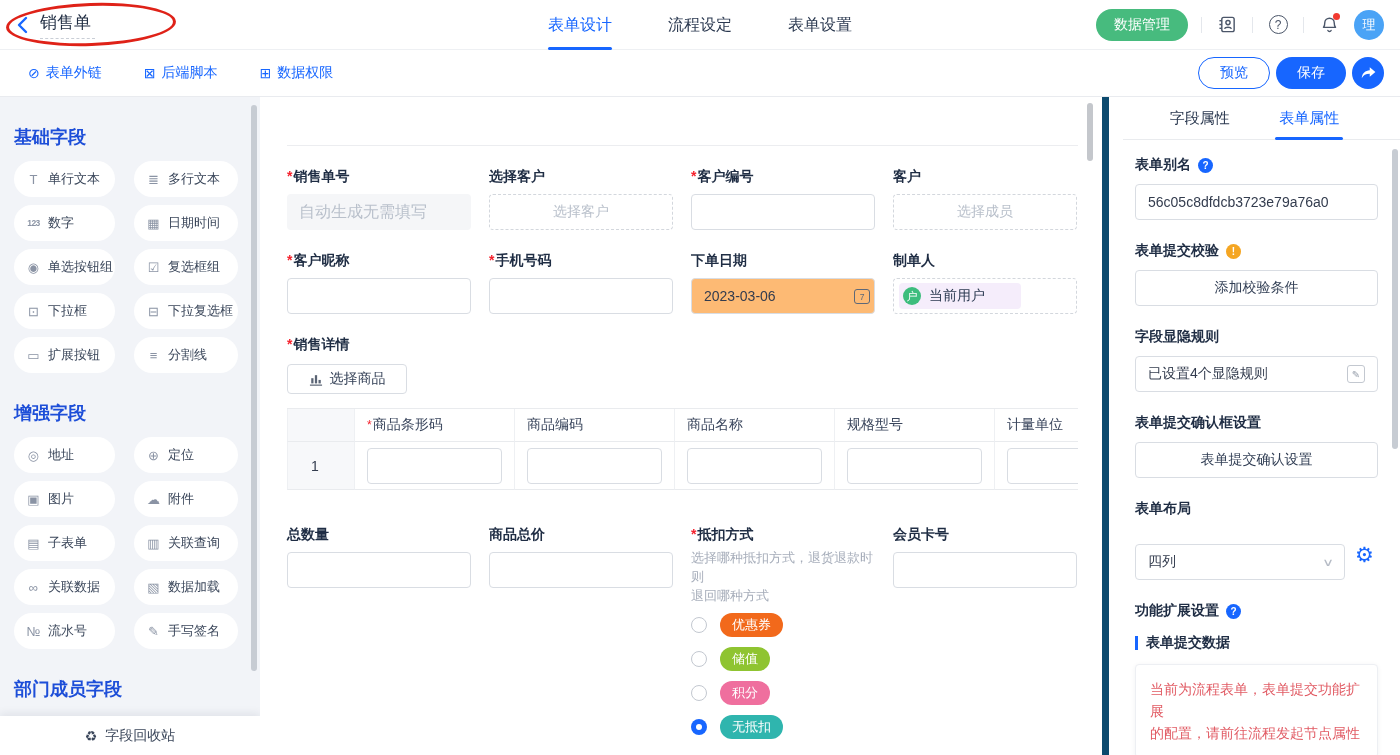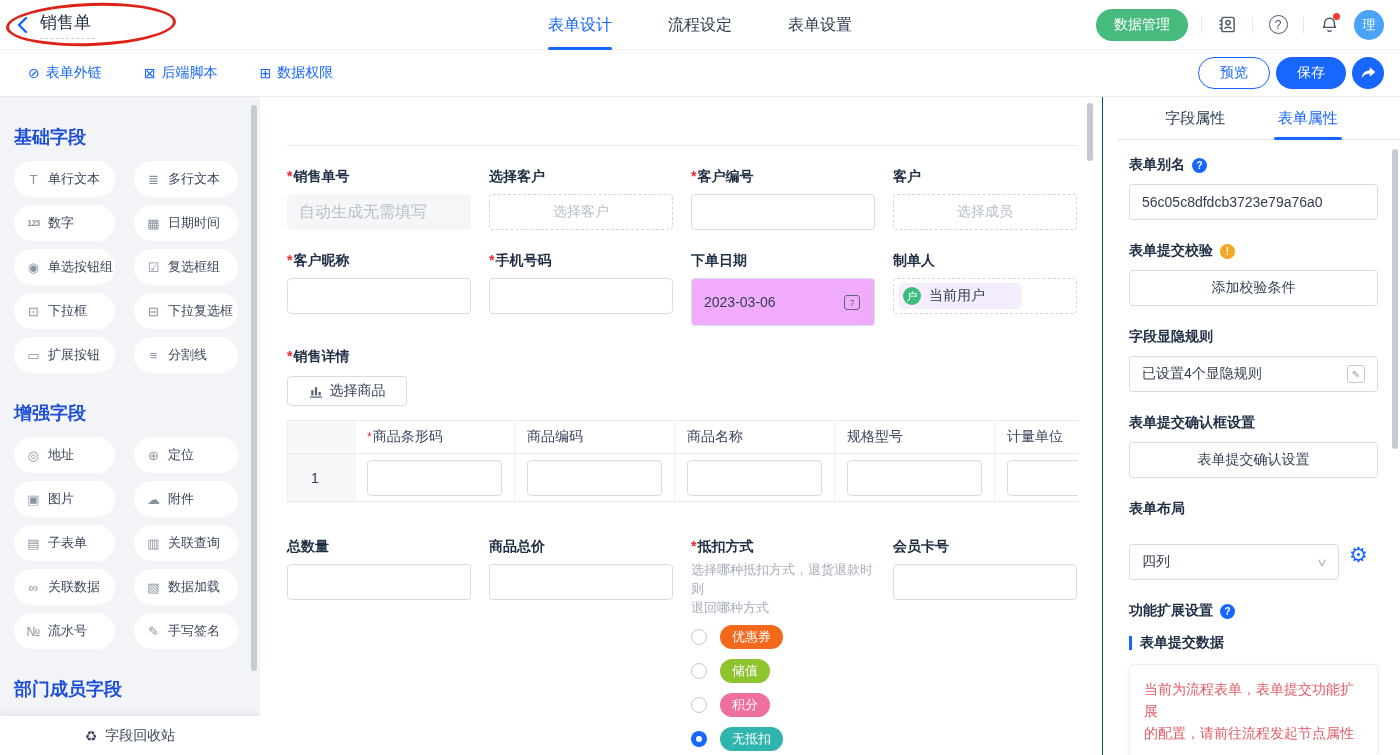--- a/index.html
+++ b/index.html
@@ -47,21 +47,21 @@
   .canvas { position:absolute; left:260px; top:97px; width:842px; bottom:0; background:#fff; overflow:hidden; }
   .canvas-inner { padding:36px 0 0 27px; width:820px; }
   .form-title { font-size:15px; font-weight:bold; color:#1f2d44; }
   .form-divider { width:791px; height:1px; background:#ecedf0; margin-top:12px; }
   .fgrid { display:grid; grid-template-columns:repeat(4,184px); column-gap:18px; width:791px; margin-top:22px; align-items:start; }
   .flabel { font-size:14px; font-weight:bold; color:#1f2d44; margin-bottom:8px; white-space:nowrap; }
   .star { color:#f5222d; margin-right:1px; }
   .inp { height:36px; border:1px solid #d9dde3; border-radius:4px; background:#fff; width:100%; }
   .inp-auto { height:36px; border-radius:4px; background:#f5f6f8; color:#b9c0cb; font-size:16px; display:flex; align-items:center; padding-left:12px; }
   .inp-dashed { border:1px dashed #d3d7dd; border-radius:4px; height:36px; display:flex; align-items:center; justify-content:center; color:#b9c0cb; font-size:14px; cursor:pointer; background:#fff; }
-  .inp-date { height:48px; border:1px solid #d9dde3; border-radius:4px; display:flex; align-items:center; justify-content:space-between; padding:0 14px 0 12px; color:#333c4e; font-size:14px; background:#f0abfc; }
+  .inp-date { height:36px; border:1px solid #d9dde3; border-radius:4px; display:flex; align-items:center; justify-content:space-between; padding:0 4px 0 12px; color:#333c4e; font-size:14px; background:#fdba74; }
   .cal { width:16px; height:15px; border:1.3px solid #5d6878; border-radius:3px; font-size:8.5px; color:#5d6878; display:flex; align-items:flex-end; justify-content:center; line-height:1.1; }
   .chipbox { border:1px dashed #d3d7dd; border-radius:4px; height:36px; display:flex; align-items:center; padding-left:5px; background:#fff; }
   .chip { height:26px; background:#f5edfb; border-radius:4px; display:flex; align-items:center; gap:8px; padding:0 36px 0 4px; font-size:14px; color:#2a3950; }
   .chip-ic { width:18px; height:18px; border-radius:50%; background:#3dbd7d; color:#fff; font-size:11px; display:flex; align-items:center; justify-content:center; }
   .detail { margin-top:22px; }
   .sel-goods { margin-top:10px; height:30px; width:120px; border:1px solid #d9dde3; border-radius:4px; background:#fff; display:flex; align-items:center; justify-content:center; gap:7px; font-size:14px; color:#323f55; cursor:pointer; }
   .gtable { margin-top:14px; width:791px; overflow:hidden; }
   .gt-inner { width:868px; display:grid; grid-template-columns:68px repeat(5,160px); border-top:1px solid #e9ebee; }
   .gt-h { height:33px; display:flex; align-items:center; padding-left:12px; font-size:14px; color:#39455c; border-bottom:1px solid #e9ebee; border-right:1px solid #eef0f3; background:#fff; white-space:nowrap; }
   .gt-h.idx, .gt-c.idx { background:#f7f8fa; justify-content:center; padding-left:0; border-left:1px solid #eef0f3; }
@@ -70,21 +70,21 @@
   .help { font-size:13px; color:#a6adba; line-height:19px; white-space:pre-line; width:192px; }
   .radios { margin-top:8px; display:flex; flex-direction:column; gap:10px; }
   .ritem { display:flex; align-items:center; gap:13px; height:24px; cursor:pointer; }
   .rc { width:16px; height:16px; border-radius:50%; border:1px solid #c3c8d0; background:#fff; flex:none; }
   .rc.sel { border:none; background:#1766ff; position:relative; }
   .rc.sel::after { content:""; position:absolute; left:5px; top:5px; width:6px; height:6px; border-radius:50%; background:#fff; }
   .opt-pill { height:24px; border-radius:12px; padding:0 12px; color:#fff; font-size:13px; display:flex; align-items:center; }
   .cv-scroll { position:absolute; right:9px; top:6px; width:6px; height:58px; background:#c4c7cc; border-radius:3px; }
 
   
-  .panel { position:absolute; left:1102px; top:97px; right:0; bottom:0; background:#fff; border-left:1px solid #0c4a6e; overflow:hidden; }
+  .panel { position:absolute; left:1102px; top:97px; right:0; bottom:0; background:#fff; border-left:7px solid #0c4a6e; overflow:hidden; }
   .p-tabs { height:43px; display:flex; align-items:center; justify-content:space-around; padding:0 36px; position:relative; }
   .p-tabs::after { content:""; position:absolute; left:14px; right:0; bottom:0; height:1px; background:#e9ebee; }
   .p-tab { font-size:15px; color:#2b3950; height:100%; display:flex; align-items:center; position:relative; cursor:pointer; }
   .p-tab.active { color:#1766ff; }
   .p-tab.active::after { content:""; position:absolute; left:-4px; right:-4px; bottom:0; height:3px; background:#1766ff; border-radius:2px; z-index:2; }
   .p-body { padding:16px 22px 0 26px; }
   .p-label { font-size:14px; font-weight:bold; color:#1f2d44; display:flex; align-items:center; gap:7px; margin-bottom:10px; }
   .qi { width:15px; height:15px; border-radius:50%; background:#1766ff; color:#fff; font-size:10px; display:flex; align-items:center; justify-content:center; font-weight:bold; flex:none; }
   .wi { width:15px; height:15px; border-radius:50%; background:#f5a623; color:#fff; font-size:10px; display:flex; align-items:center; justify-content:center; font-weight:bold; flex:none; }
   .p-input { height:36px; border:1px solid #d9dde3; border-radius:4px; display:flex; align-items:center; padding:16px 12px; font-size:14px; color:#333c4e; margin-bottom:22px; background:#fff; }

